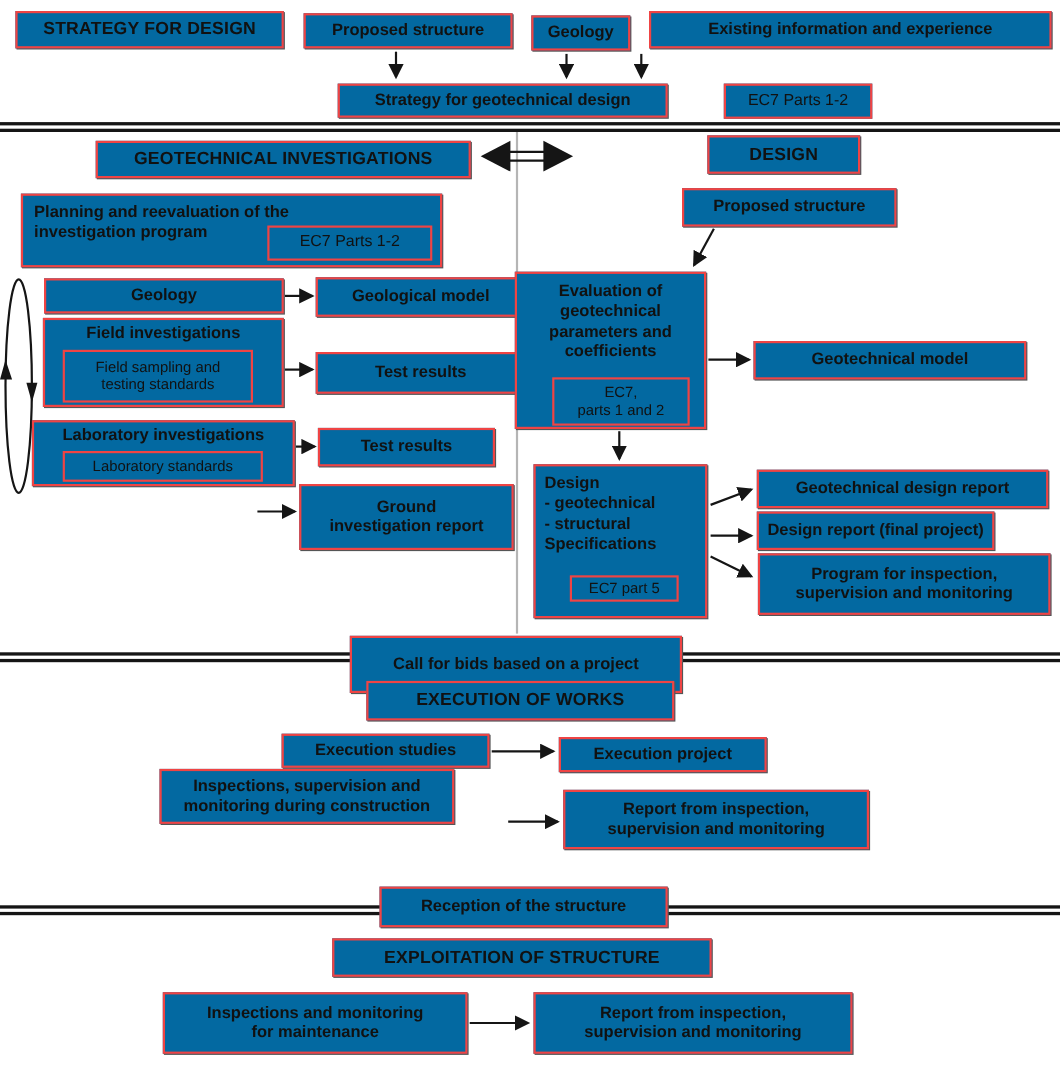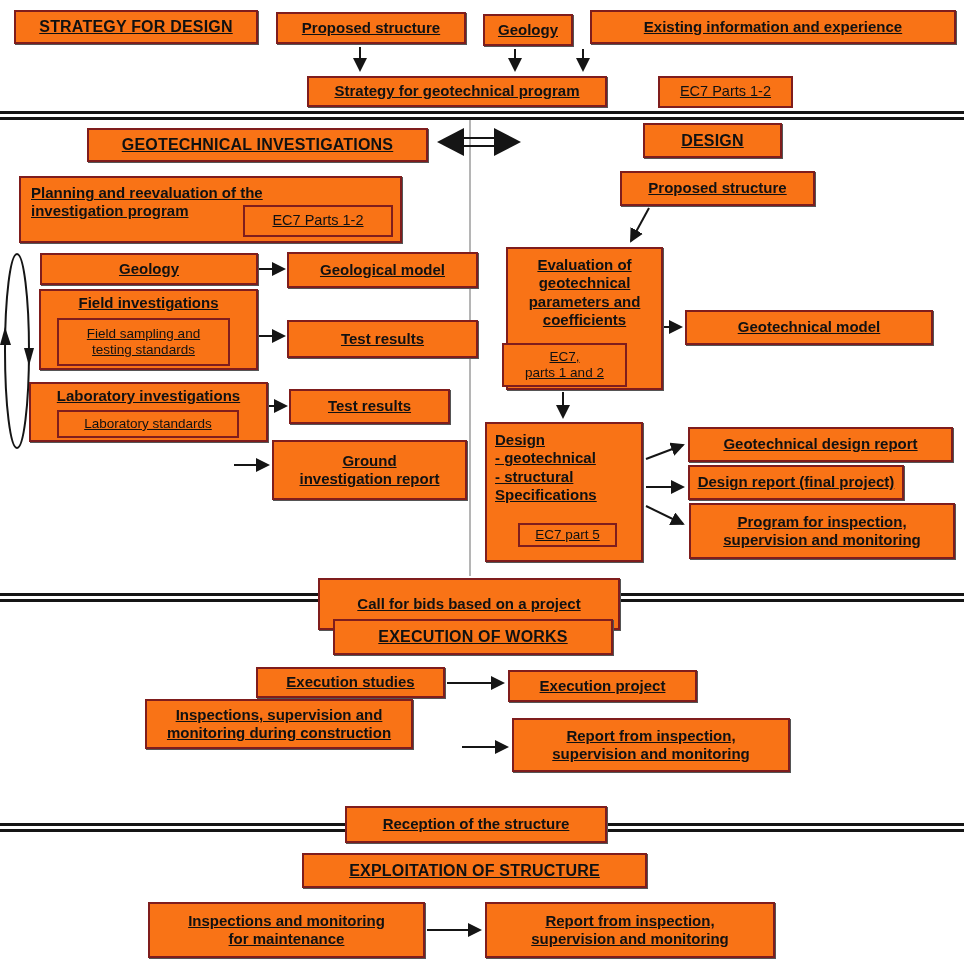--- a/index.html
+++ b/index.html
@@ -1,24 +1,24 @@
 <!DOCTYPE html>
 <html><head>
 <meta charset="utf-8">
 <style>
   html,body{margin:0;padding:0;background:#fff;}
   #canvas{
     position:relative;width:964px;height:968px;background:#ffffff;
     font-family:"Liberation Sans",sans-serif;color:#111;overflow:hidden;
   }
   .box{
-    position:absolute;box-sizing:border-box;background:#f97316;
-    border:2px solid #7f1d1d;display:flex;align-items:center;justify-content:center;
+    position:absolute;box-sizing:border-box;background:#0369a1;
+    border:2px solid #ef4444;display:flex;align-items:center;justify-content:center;
     text-align:center;font-weight:bold;font-size:15px;line-height:1.22;
-    white-space:pre-line;z-index:2;box-shadow:1px 1px 0 #555;text-decoration:underline;
+    white-space:pre-line;z-index:2;box-shadow:1px 1px 0 #555;
   }
   .box.plain{font-weight:normal;font-size:13.5px;box-shadow:none;}
   .box.caps{font-size:16px;letter-spacing:.2px;}
   .box.topleft{align-items:flex-start;justify-content:flex-start;text-align:left;padding:6px 10px;}
   .box.toptitle{align-items:flex-start;padding-top:3px;}
   .box.topcenter{align-items:flex-start;padding-top:7px;}
   .hrule{
     position:absolute;left:0;width:964px;height:9px;box-sizing:border-box;
     border-top:3px solid #151515;border-bottom:3px solid #151515;z-index:1;
   }
@@ -76,21 +76,21 @@
       <line x1="459" y1="146" x2="498" y2="146" stroke="#151515" stroke-width="2"></line>
       <polygon points="437,142 464,128 464,156" fill="#151515"></polygon>
       <polygon points="521,142 494,128 494,156" fill="#151515"></polygon>
     </g>
   </svg>
 
   <div class="box caps" style="left:14px;top:10px;width:244px;height:34px">STRATEGY FOR DESIGN</div>
   <div class="box" style="left:276px;top:12px;width:190px;height:32px">Proposed structure</div>
   <div class="box" style="left:483px;top:14px;width:90px;height:32px">Geology</div>
   <div class="box" style="left:590px;top:10px;width:366px;height:34px">Existing information and experience</div>
-  <div class="box" style="left:307px;top:76px;width:300px;height:31px">Strategy for geotechnical program</div>
+  <div class="box" style="left:307px;top:76px;width:300px;height:31px">Strategy for geotechnical design</div>
   <div class="box plain" style="left:658px;top:76px;width:135px;height:32px;font-size:14.5px">EC7 Parts 1-2</div>
 
   <div class="box caps" style="left:87px;top:128px;width:341px;height:34px">GEOTECHNICAL INVESTIGATIONS</div>
   <div class="box topleft" style="left:19px;top:176px;width:383px;height:67px">
     <span>Planning and reevaluation of the
 investigation program</span>
   </div>
   <div class="box plain" style="left:243px;top:205px;width:150px;height:32px;font-size:14.5px">EC7 Parts 1-2</div>
 
   <div class="box" style="left:40px;top:253px;width:218px;height:32px">Geology</div>
@@ -108,21 +108,21 @@
   </div>
   <div class="box plain" style="left:57px;top:410px;width:182px;height:28px">Laboratory standards</div>
   <div class="box" style="left:289px;top:389px;width:161px;height:35px">Test results</div>
 
   <div class="box" style="left:272px;top:440px;width:195px;height:60px">Ground
 investigation report</div>
 
   <div class="box caps" style="left:643px;top:123px;width:139px;height:35px">DESIGN</div>
   <div class="box" style="left:620px;top:171px;width:195px;height:35px">Proposed structure</div>
 
-  <div class="box topcenter" style="left:506px;top:247px;width:157px;height:143px">
+  <div class="box topcenter" style="left:468px;top:247px;width:174px;height:143px">
     <span>Evaluation of
 geotechnical
 parameters and
 coefficients</span>
   </div>
   <div class="box plain" style="left:502px;top:343px;width:125px;height:44px">EC7,
 parts 1 and 2</div>
   <div class="box" style="left:685px;top:310px;width:248px;height:35px">Geotechnical model</div>
 
   <div class="box topleft" style="left:485px;top:422px;width:158px;height:140px;padding:7px 8px">

